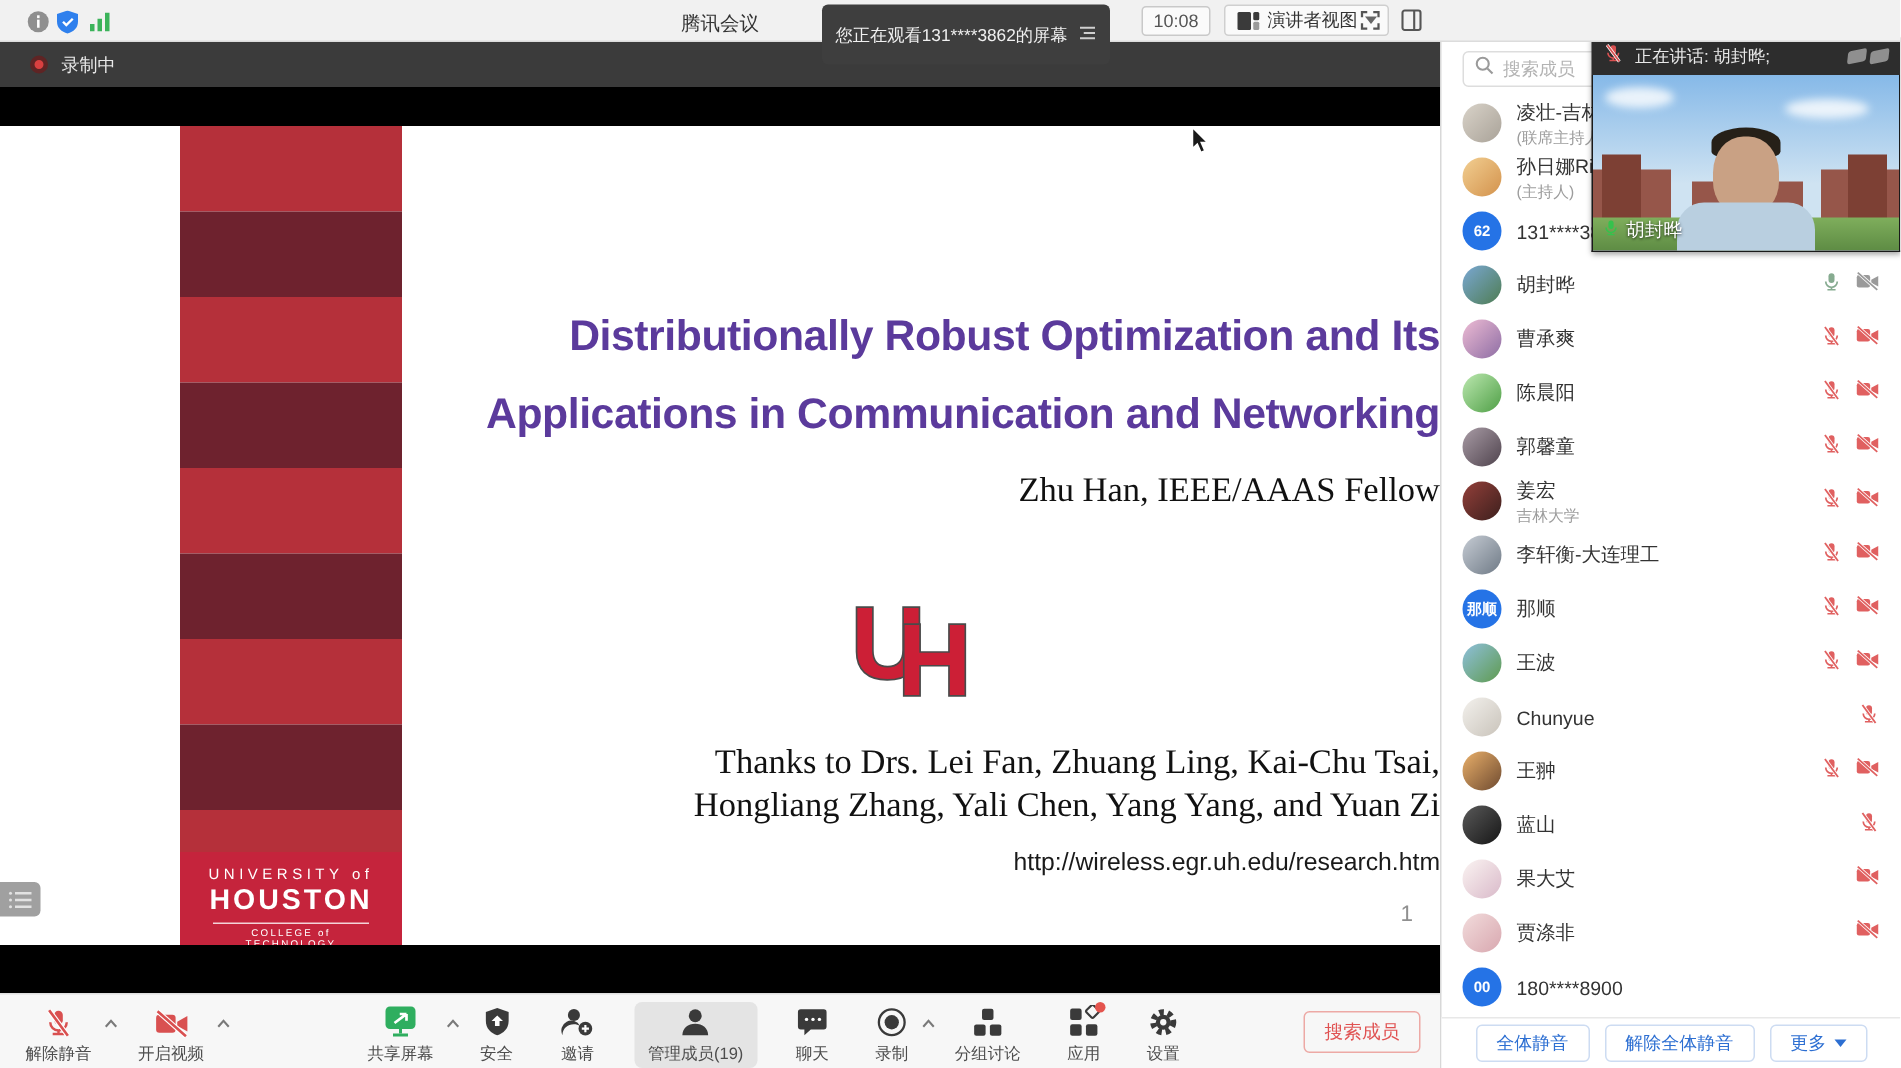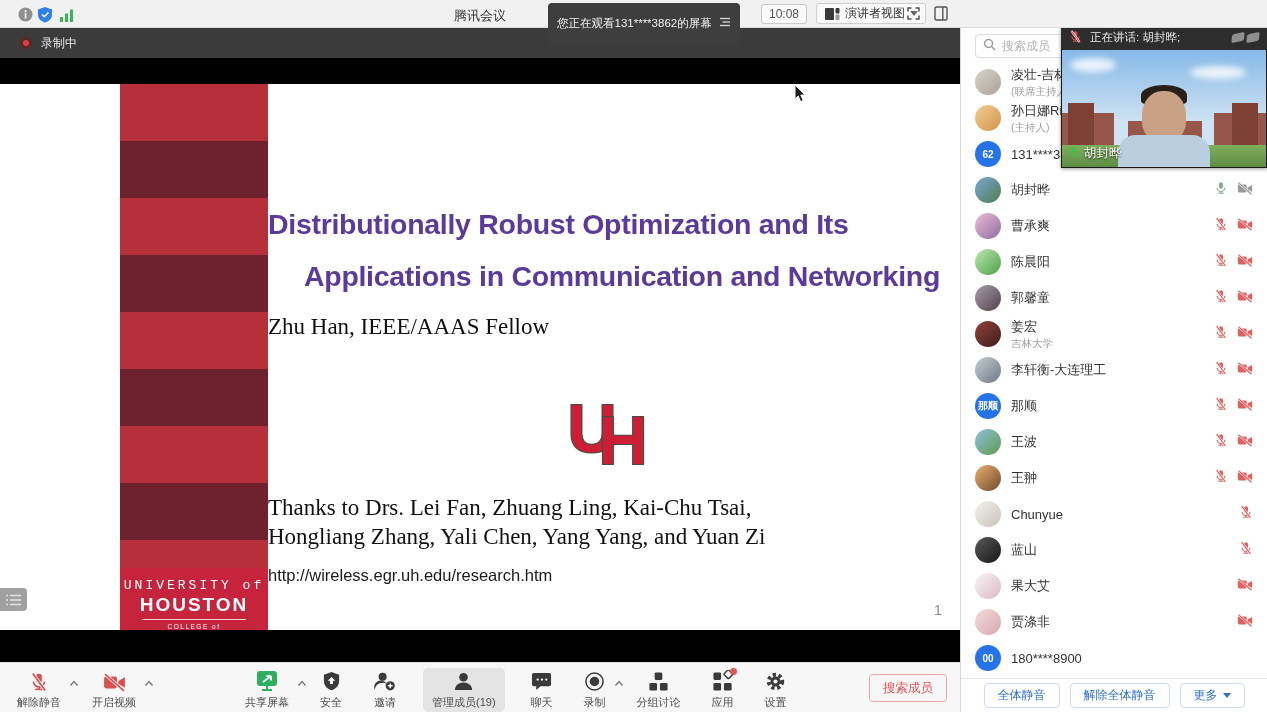--- a/index.html
+++ b/index.html
@@ -22,25 +22,25 @@
   
   #stage { position:absolute; left:0; top:28px; width:960px; height:684px; background:#000; }
   #recbar { position:absolute; left:0; top:0; width:100%; height:30px; background:#3b3b3b; display:flex; align-items:center; }
   #rec-dot { width:12px; height:12px; border-radius:50%; background:#d94040; border:3px solid #5f2424; margin-left:20px; }
   #rec-label { font-size:12px; color:#e8e8e8; margin-left:9px; }
 
   #slide { position:absolute; left:0; top:56px; width:960px; height:546px; background:#fff; overflow:hidden; }
   #stripe { position:absolute; left:120px; top:0; width:148px; height:546px; overflow:hidden; }
   .band { width:100%; height:57px; }
   #uh-block { position:absolute; left:120px; bottom:0; width:148px; height:62px; background:#c5243c; color:#fff; text-align:center; padding-top:10px; }
-  #uh-block .l1 { font-size:13px; letter-spacing:3px;font-family:Liberation Mono, monospace; }
+  #uh-block .l1 { font-size:10px; letter-spacing:3px; }
   #uh-block .l2 { font-size:19px; font-weight:bold; letter-spacing:2px; margin-top:1px; }
   #uh-block .l3 { font-size:6.5px; letter-spacing:1.5px; margin:3px auto 0; padding-top:3px; border-top:1px solid rgba(255,255,255,.8); width:104px; }
 
-  #slide-content { position:absolute; left:268px; top:0; width:692px; height:546px; text-align:left; }
+  #slide-content { position:absolute; left:268px; top:0; width:692px; height:546px; text-align:right; }
   .slide-title { position:absolute; width:100%; font-size:28.5px; font-weight:bold; color:#5b3a9c; letter-spacing:-0.3px; }
   #title1 { top:124px; } #title2 { top:176px;padding-left:36px; }
   .serif { font-family:"Liberation Serif","DejaVu Serif",serif; color:#111; }
   #author { position:absolute; top:230px; width:100%; font-size:23px; }
   #affil { position:absolute; top:259px; width:100%; font-size:23px; }
   #uh-logo { position:absolute; top:308px; left:50%; transform:translateX(-50%); }
   #thanks1 { position:absolute; top:411px; width:100%; font-size:23px; }
   #thanks2 { position:absolute; top:440px; width:100%; font-size:23px; }
   #url { position:absolute; top:482px; width:100%; font-size:16.5px; color:#1a1a1a; }
   #page-num { position:absolute; right:18px; bottom:12px; font-size:15px; color:#909090; }
@@ -570,54 +570,54 @@
   </svg></span>
             <span><svg width="16" height="13" viewBox="0 0 17 14">
     <rect x="0.8" y="2.6" width="9.6" height="8.8" rx="1.6" fill="#e06060"></rect>
     <path d="M11.2 6l5-2.8v7.6l-5-2.8z" fill="#e06060"></path>
     <line x1="1.5" y1="0.8" x2="15.5" y2="13.2" stroke="#fff" stroke-width="2.4"></line>
                 <line x1="1.5" y1="0.8" x2="15.5" y2="13.2" stroke="#e06060" stroke-width="1.3"></line>
   </svg></span>
           </div>
         </div>
         <div class="m-row">
+          <div class="m-avatar" style="background: linear-gradient(135deg, rgb(243, 241, 237), rgb(201, 195, 186));"></div>
+          <div class="m-names">
+            <div class="m-name">Chunyue</div>
+          </div>
+          <div class="m-icons">
+            <span><svg width="14" height="14" viewBox="0 0 16 16">
+    <rect x="5.7" y="1.4" width="4.6" height="7.4" rx="2.3" fill="#e06060"></rect>
+    <path d="M3.6 7.6a4.4 4.4 0 0 0 8.8 0" fill="none" stroke="#e06060" stroke-width="1.3"></path>
+    <line x1="8" y1="11.9" x2="8" y2="13.5" stroke="#e06060" stroke-width="1.3"></line>
+    <line x1="4.9" y1="13.9" x2="11.1" y2="13.9" stroke="#e06060" stroke-width="1.3"></line>
+    <line x1="3" y1="1.2" x2="13" y2="14.8" stroke="#fff" stroke-width="2.6"></line>
+                <line x1="3" y1="1.2" x2="13" y2="14.8" stroke="#e06060" stroke-width="1.4"></line>
+  </svg></span>
+          </div>
+        </div>
+        <div class="m-row">
           <div class="m-avatar" style="background: linear-gradient(135deg, rgb(234, 176, 106), rgb(110, 74, 48));"></div>
           <div class="m-names">
             <div class="m-name">王翀</div>
           </div>
           <div class="m-icons">
             <span><svg width="14" height="14" viewBox="0 0 16 16">
     <rect x="5.7" y="1.4" width="4.6" height="7.4" rx="2.3" fill="#e06060"></rect>
     <path d="M3.6 7.6a4.4 4.4 0 0 0 8.8 0" fill="none" stroke="#e06060" stroke-width="1.3"></path>
     <line x1="8" y1="11.9" x2="8" y2="13.5" stroke="#e06060" stroke-width="1.3"></line>
     <line x1="4.9" y1="13.9" x2="11.1" y2="13.9" stroke="#e06060" stroke-width="1.3"></line>
     <line x1="3" y1="1.2" x2="13" y2="14.8" stroke="#fff" stroke-width="2.6"></line>
                 <line x1="3" y1="1.2" x2="13" y2="14.8" stroke="#e06060" stroke-width="1.4"></line>
   </svg></span>
             <span><svg width="16" height="13" viewBox="0 0 17 14">
     <rect x="0.8" y="2.6" width="9.6" height="8.8" rx="1.6" fill="#e06060"></rect>
     <path d="M11.2 6l5-2.8v7.6l-5-2.8z" fill="#e06060"></path>
     <line x1="1.5" y1="0.8" x2="15.5" y2="13.2" stroke="#fff" stroke-width="2.4"></line>
                 <line x1="1.5" y1="0.8" x2="15.5" y2="13.2" stroke="#e06060" stroke-width="1.3"></line>
-  </svg></span>
-          </div>
-        </div>
-        <div class="m-row">
-          <div class="m-avatar" style="background: linear-gradient(135deg, rgb(243, 241, 237), rgb(201, 195, 186));"></div>
-          <div class="m-names">
-            <div class="m-name">Chunyue</div>
-          </div>
-          <div class="m-icons">
-            <span><svg width="14" height="14" viewBox="0 0 16 16">
-    <rect x="5.7" y="1.4" width="4.6" height="7.4" rx="2.3" fill="#e06060"></rect>
-    <path d="M3.6 7.6a4.4 4.4 0 0 0 8.8 0" fill="none" stroke="#e06060" stroke-width="1.3"></path>
-    <line x1="8" y1="11.9" x2="8" y2="13.5" stroke="#e06060" stroke-width="1.3"></line>
-    <line x1="4.9" y1="13.9" x2="11.1" y2="13.9" stroke="#e06060" stroke-width="1.3"></line>
-    <line x1="3" y1="1.2" x2="13" y2="14.8" stroke="#fff" stroke-width="2.6"></line>
-                <line x1="3" y1="1.2" x2="13" y2="14.8" stroke="#e06060" stroke-width="1.4"></line>
   </svg></span>
           </div>
         </div>
         <div class="m-row">
           <div class="m-avatar" style="background: linear-gradient(135deg, rgb(90, 90, 90), rgb(22, 22, 22));"></div>
           <div class="m-names">
             <div class="m-name">蓝山</div>
           </div>
           <div class="m-icons">
             <span><svg width="14" height="14" viewBox="0 0 16 16">

